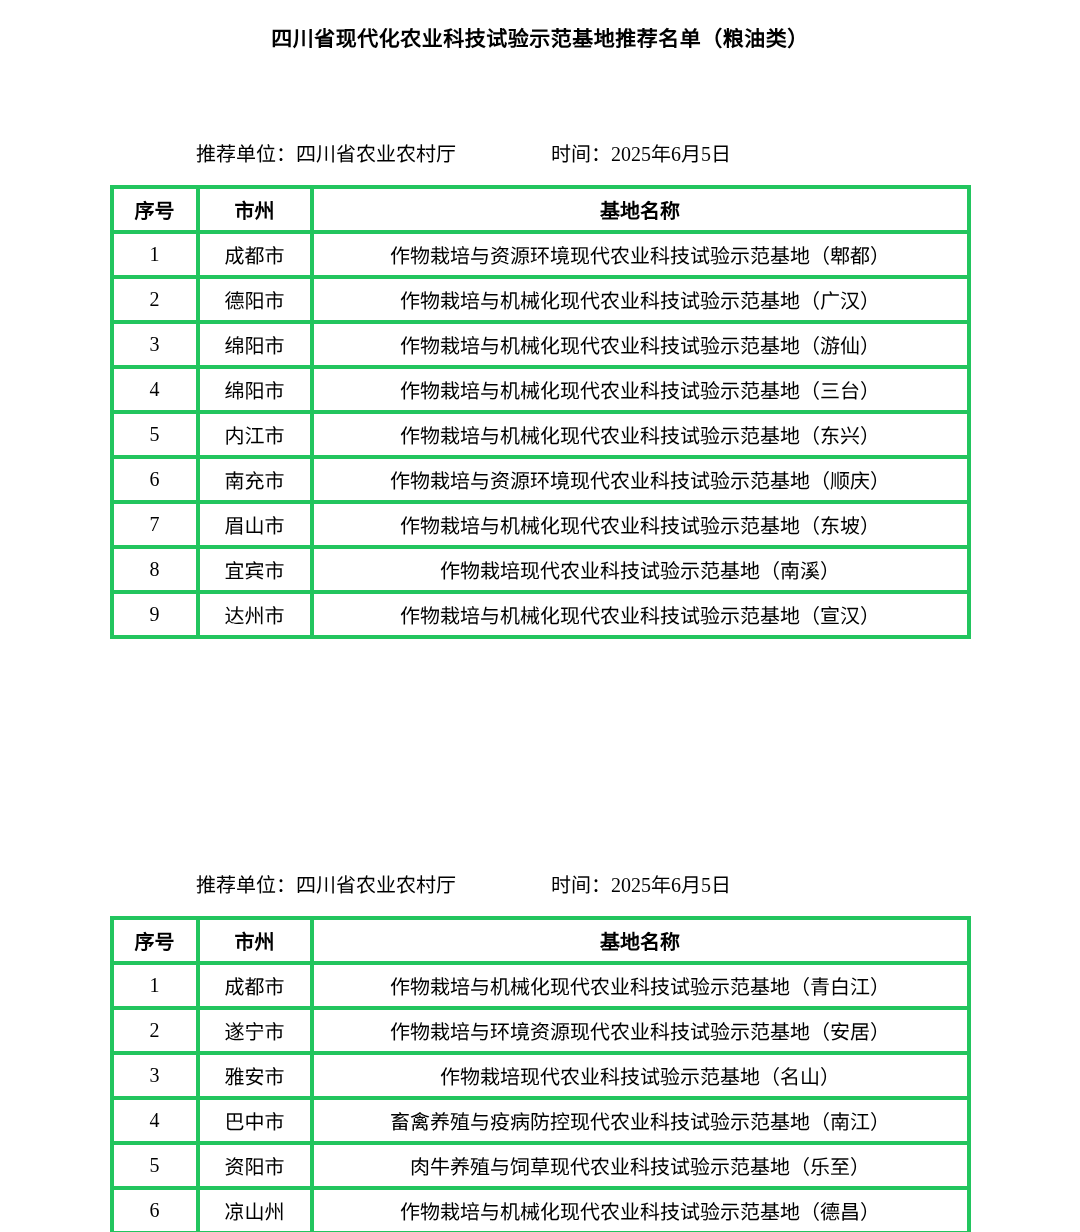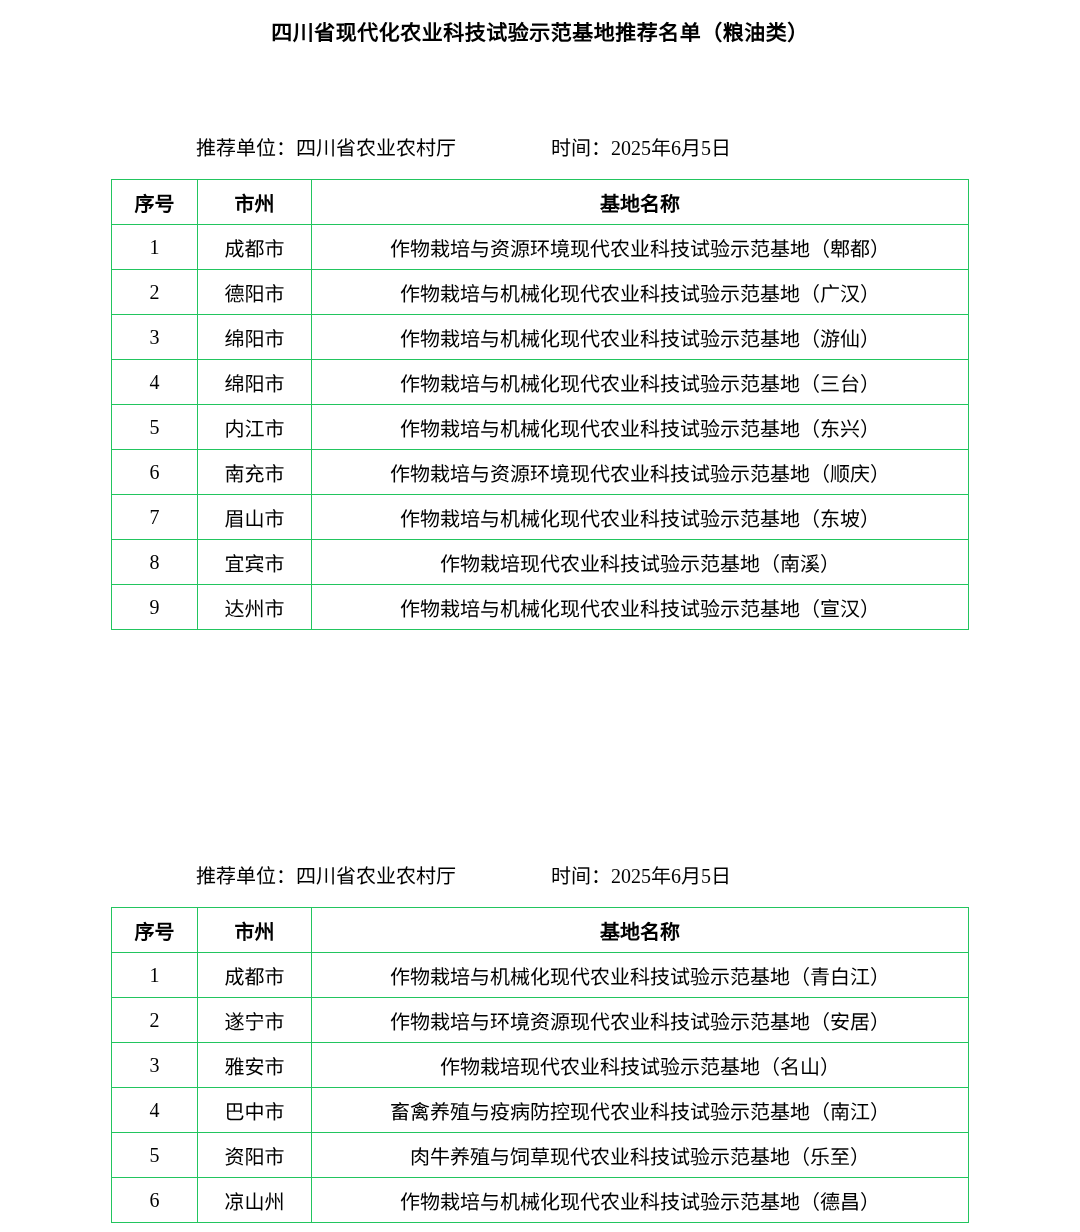--- a/index.html
+++ b/index.html
@@ -19,21 +19,21 @@
     padding: 0;
   }
   .section {
     width: 1080px;
   }
   .doc-title {
     text-align: center;
     font-size: 21px;
     font-weight: bold;
     letter-spacing: 0.5px;
-    padding-top: 16px;
+    padding-top: 22px;
     padding-bottom: 0;
   }
   .meta-row {
     display: flex;
     justify-content: flex-start;
     align-items: baseline;
     font-size: 20px;
     margin: 42px 0 18px 0;
     padding-left: 196px;
   }
@@ -46,21 +46,21 @@
     margin-left: 95px;
   }
   table.listing {
     border-collapse: collapse;
     margin: 0 auto;
     width: 857px;
     table-layout: fixed;
   }
   table.listing th,
   table.listing td {
-    border: 1px solid #22c55e;
+    border: 4px solid #22c55e;
     text-align: center;
     font-size: 20px;
     height: 45px;
     padding: 2px 4px;
     vertical-align: middle;
     box-sizing: border-box;
   }
   table.listing th {
     font-weight: bold;
   }

